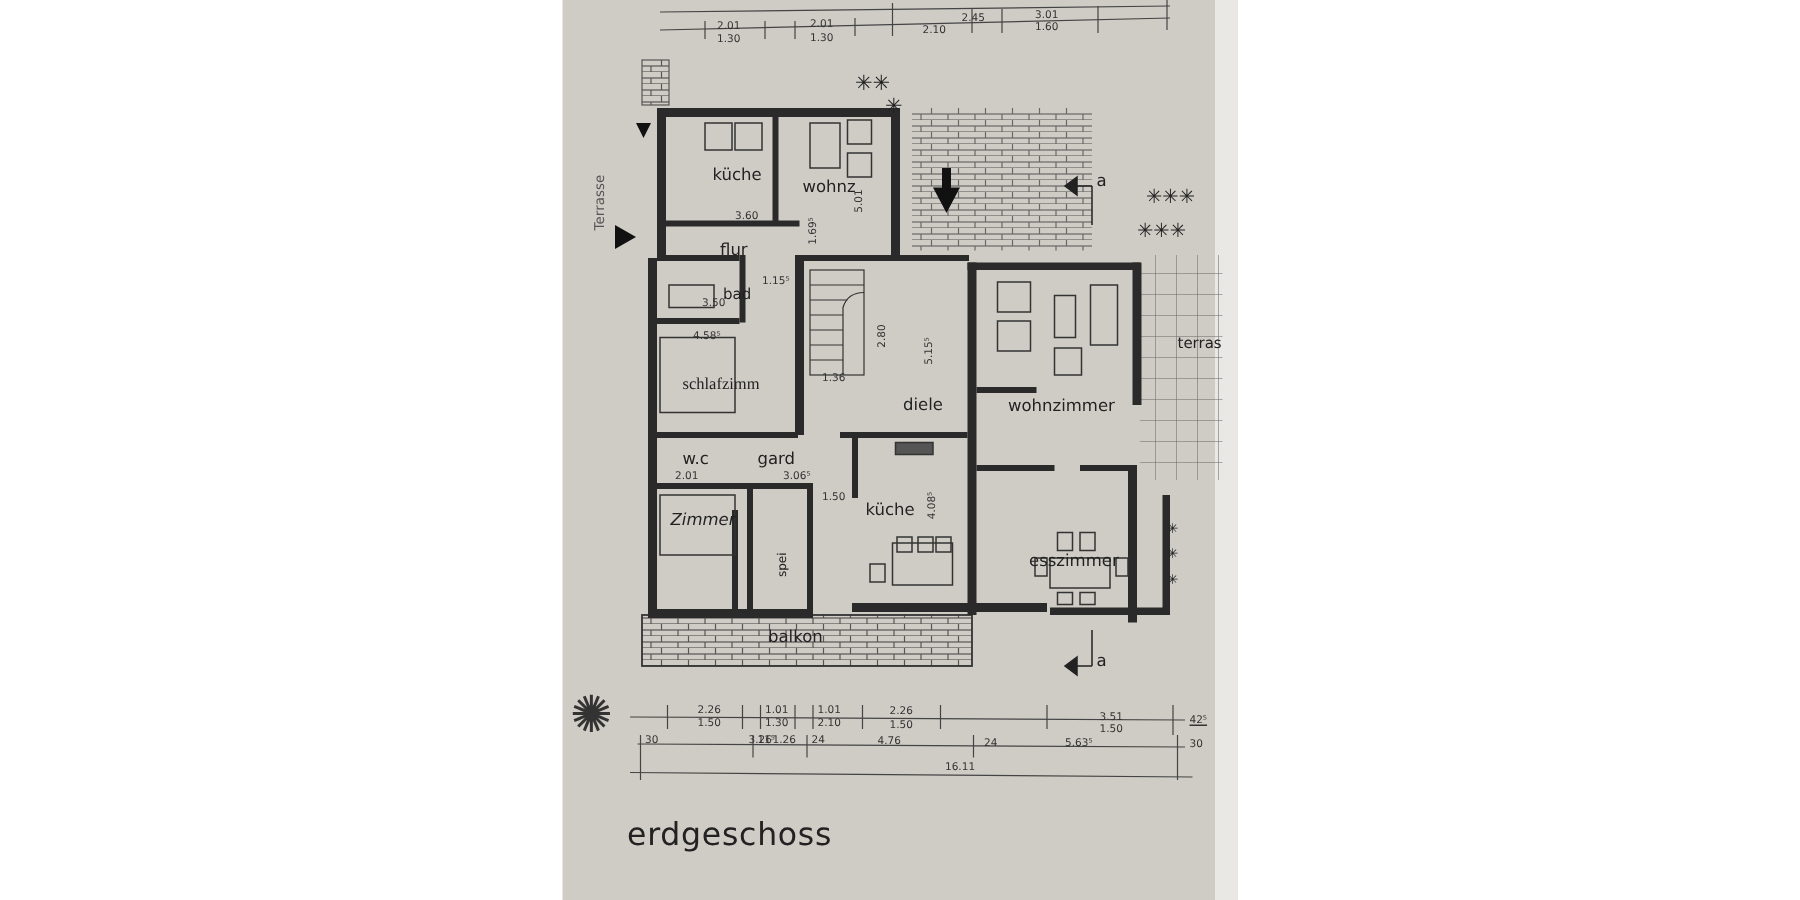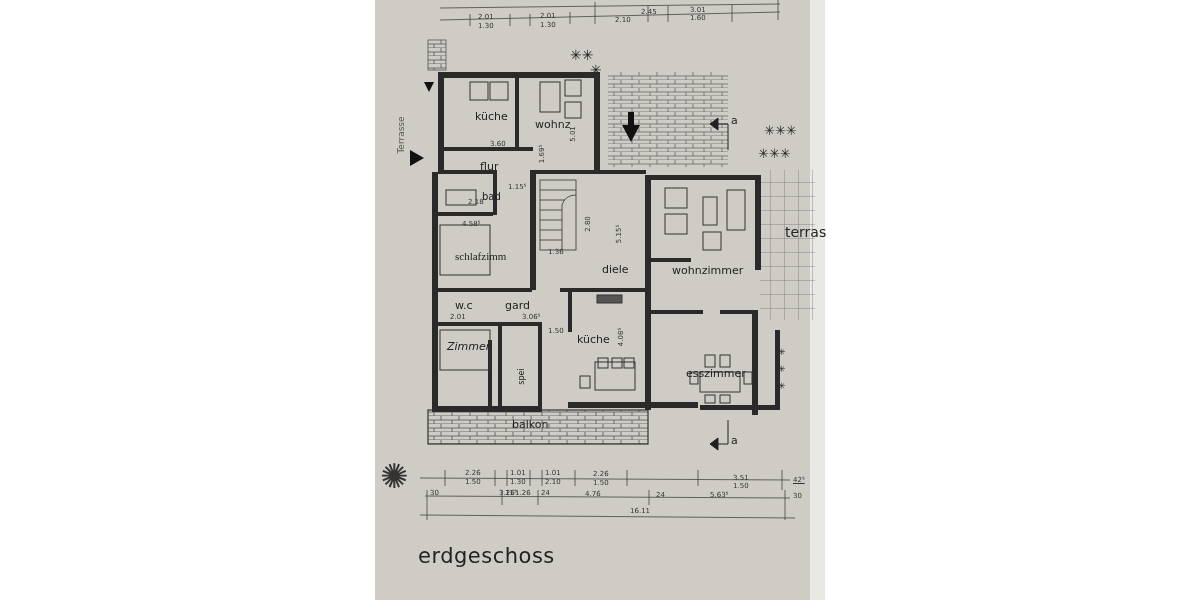--- a/index.html
+++ b/index.html
@@ -187,30 +187,30 @@
 <div class="lbl" style="left:455px;top:250px;font-family:Liberation Serif, serif;">schlafzimm</div>
 <div class="lbl" style="left:602px;top:263px;">diele</div>
 <div class="lbl" style="left:455px;top:299px;">w.c</div>
 <div class="lbl" style="left:505px;top:299px;">gard</div>
 <div class="lbl" style="left:447px;top:340px;font-style:italic;">Zimmer</div>
 <div class="lbl" style="left:577px;top:333px;">küche</div>
 <div class="lbl" style="left:672px;top:264px;">wohnzimmer</div>
 <div class="lbl" style="left:686px;top:337px;margin-top:30px;">esszimmer</div>
 <div class="lbl" style="left:512px;top:418px;text-align:right;">balkon</div>
 <div class="lbl" style="left:382px;top:130px;transform:rotate(-90deg);font-size:9px;color:#555;">Terrasse</div>
-<div class="lbl" style="left:785px;top:224px;font-size:14px;">terras</div>
+<div class="lbl" style="left:785px;top:224px;font-size:10px;">terras</div>
 <div class="lbl" style="left:513px;top:372px;transform:rotate(-90deg);font-size:8px;">spei</div>
 
 <div class="lbl" style="left:731px;top:114px;">a</div>
 <div class="lbl" style="left:731px;top:434px;">a</div>
 
 <div class="dim" style="left:490px;top:140px;">3.60</div>
 <div class="dim" style="left:565px;top:130px;transform:rotate(-90deg);">5.01</div>
 <div class="dim" style="left:533px;top:150px;transform:rotate(-90deg);">1.69⁵</div>
-<div class="dim" style="left:468px;top:198px;">2.18</div>
+<div class="dim" style="left:468px;top:198px;">3.50</div>
 <div class="dim" style="left:508px;top:183px;">1.15⁵</div>
 <div class="dim" style="left:462px;top:220px;">4.58⁵</div>
 <div class="dim" style="left:548px;top:248px;">1.36</div>
 <div class="dim" style="left:580px;top:220px;transform:rotate(-90deg);">2.80</div>
 <div class="dim" style="left:610px;top:230px;transform:rotate(-90deg);">5.15⁵</div>
 <div class="dim" style="left:450px;top:313px;">2.01</div>
 <div class="dim" style="left:522px;top:313px;">3.06⁵</div>
 <div class="dim" style="left:612px;top:333px;transform:rotate(-90deg);">4.08⁵</div>
 <div class="dim" style="left:548px;top:327px;">1.50</div>
 

